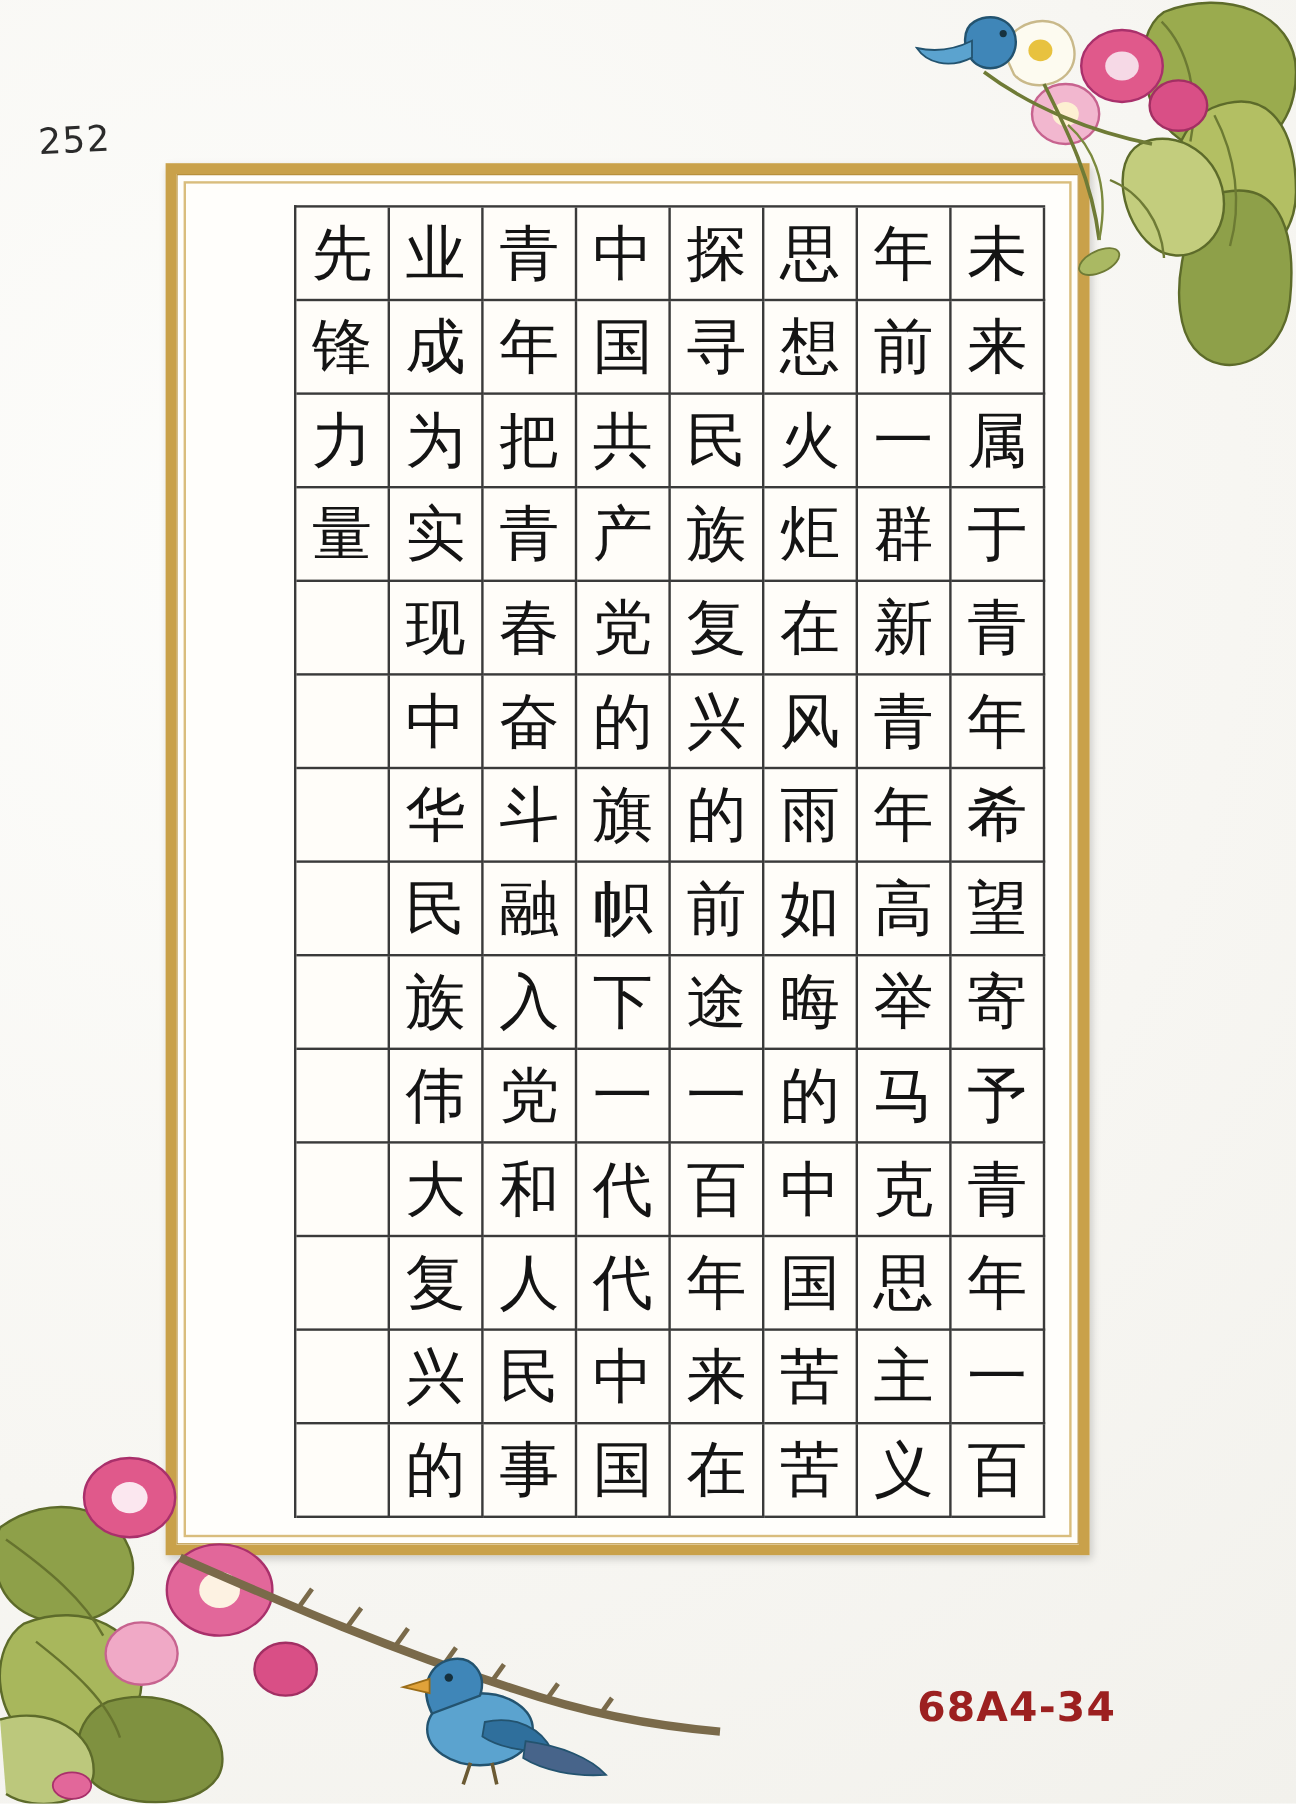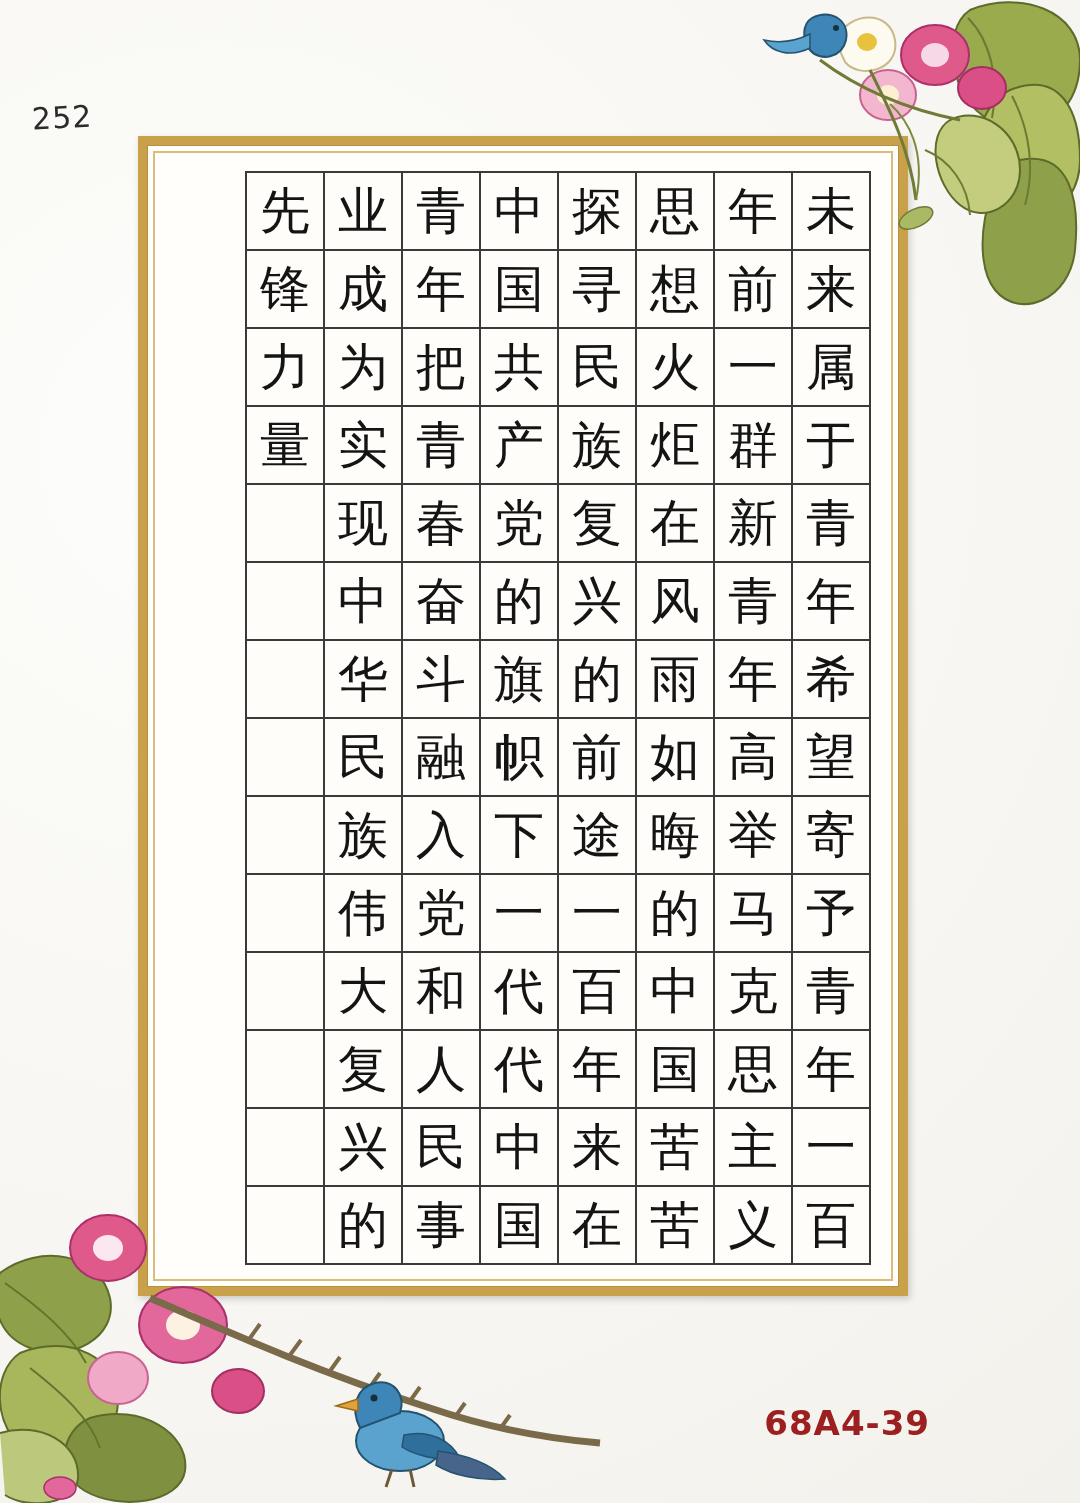--- a/index.html
+++ b/index.html
@@ -218,21 +218,21 @@
     <div class="cell empty"></div>
     <div class="cell">的</div>
     <div class="cell">事</div>
     <div class="cell">国</div>
     <div class="cell">在</div>
     <div class="cell">苦</div>
     <div class="cell">义</div>
     <div class="cell">百</div>
   </div>
 
-<div class="sheet-code">68A4-39</div>
+<div class="sheet-code">68A4-34</div>
 
 <div class="deco deco-tr">
   <svg viewBox="0 0 360 380" xmlns="http://www.w3.org/2000/svg">
     <g>
       <path d="M250 10 C300 -10 360 10 360 60 C360 120 310 140 270 120 C230 100 220 30 250 10 Z" fill="#9aab4e" stroke="#5d6b2a" stroke-width="2"></path>
       <path d="M290 90 C340 70 360 110 360 160 C360 215 300 240 270 210 C240 180 255 105 290 90 Z" fill="#b3bf63" stroke="#5d6b2a" stroke-width="2"></path>
       <path d="M300 160 C350 150 360 200 355 250 C350 300 300 320 275 290 C250 260 265 172 300 160 Z" fill="#8ea049" stroke="#5d6b2a" stroke-width="2"></path>
       <path d="M230 120 C260 105 300 130 300 170 C300 205 265 225 240 205 C215 185 205 135 230 120 Z" fill="#c3cd7d" stroke="#5d6b2a" stroke-width="2"></path>
       <path d="M248 18 C270 40 280 80 272 118" fill="none" stroke="#6c7a33" stroke-width="2"></path>
       <path d="M292 96 C310 130 315 170 305 205" fill="none" stroke="#6c7a33" stroke-width="2"></path>

